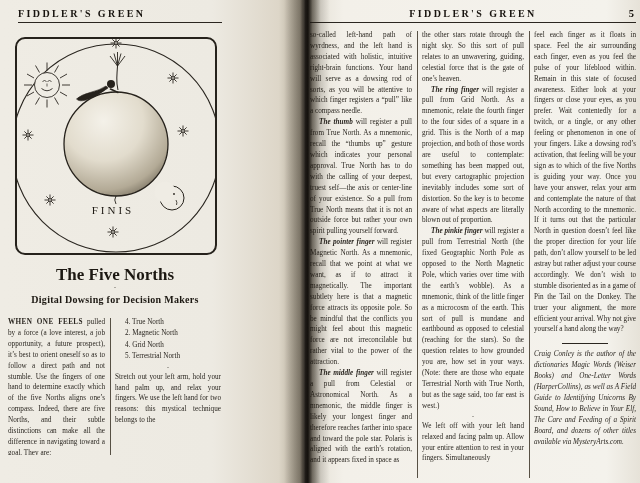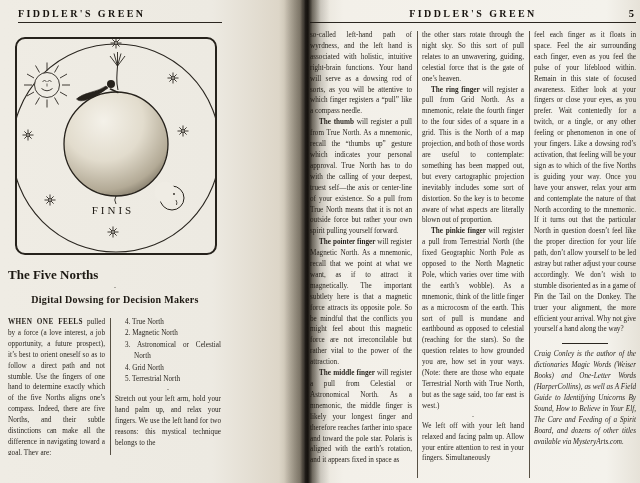--- a/index.html
+++ b/index.html
@@ -19,37 +19,37 @@
 
   .pg-header{position:relative; padding-top:8px; font-weight:bold; font-size:10px;
     letter-spacing:2.4px; color:#17130e;}
   .pg-header .rule{border-bottom:1.6px solid #2b2620; margin-top:3px;}
   .pg-header-left{text-align:left; padding-left:10px;}
   .pg-header-right{text-align:center;}
   .page-num{position:absolute; right:2px; top:8px; letter-spacing:0; font-size:10.5px;}
 
   .illus{display:block; margin:13px 0 0 6px;}
 
-  .title{margin-top:9px; text-align:left; font-weight:bold; font-size:13px;
+  .title{margin-top:9px; text-align:center; font-weight:bold; font-size:17px;
     line-height:19px; color:#1c1812;}
   .orn{ text-align:center; font-size:9px; line-height:7px; color:#2a2620;}
   .subtitle{margin-top:3px; text-align:center; font-weight:bold; font-size:10px;
     letter-spacing:0.3px; color:#1c1812;}
 
   .cols{display:flex; overflow:hidden; text-align:justify;}
   .cols-left{margin-top:12px; height:138px; font-size:7.2px; line-height:10.9px;}
   .cols-right{margin-top:7px; height:448px; font-size:7.2px; line-height:10.9px;}
   .col{overflow:hidden;}
   .col-a{width:97px;}
   .col-b{width:106px;}
   .col-r{width:102px;}
   .vrule{width:1px; background:#575044; margin:1px 4px 0 5px; flex:none;}
   p{margin:0;}
   .indent{text-indent:9px;}
-  .lead{font-weight:bold; }
+  .lead{font-weight:bold; font-style:italic;}
   .caps-lead{font-weight:600; letter-spacing:0.4px;}
   .norths{margin:0 0 0 10px; padding:0; list-style:none; line-height:11.4px;}
   .norths li{padding-left:9px; text-indent:-9px;}
   .bio{font-style:italic; margin-top:5px;}
   .bio-rule{width:46px; border-bottom:1.3px solid #2b2620; margin:8px auto 0 auto;}
   .col2-orn{text-align:center; font-size:9px; line-height:9px;}
 </style>
 </head>
 <body>
 
@@ -147,21 +147,20 @@
 
       <div class="cols cols-left">
         <div class="col col-a">
           <p><span class="caps-lead">WHEN ONE FEELS</span><span> pulled by a force (a love interest, a job opportunity, a future prospect), it’s best to orient oneself so as to follow a direct path and not stumble. Use the fingers of one hand to determine exactly which of the five Norths aligns one’s compass. Indeed, there are five Norths, and their subtle distinctions can make all the difference in navigating toward a goal. They are:</span></p>
         </div>
         <div class="vrule"></div>
         <div class="col col-b">
           <ul class="norths">
             <li>4. True North</li>
             <li>2. Magnetic North</li>
-            <li>3. Astronomical or Celestial North</li>
             <li>4. Grid North</li>
             <li>5. Terrestrial North</li>
           </ul>
           <div class="col2-orn">·</div>
           <p>Stretch out your left arm, hold your hand palm up, and relax your fingers. We use the left hand for two reasons: this mystical technique belongs to the</p>
         </div>
       </div>
     </div>
   </div>
 

